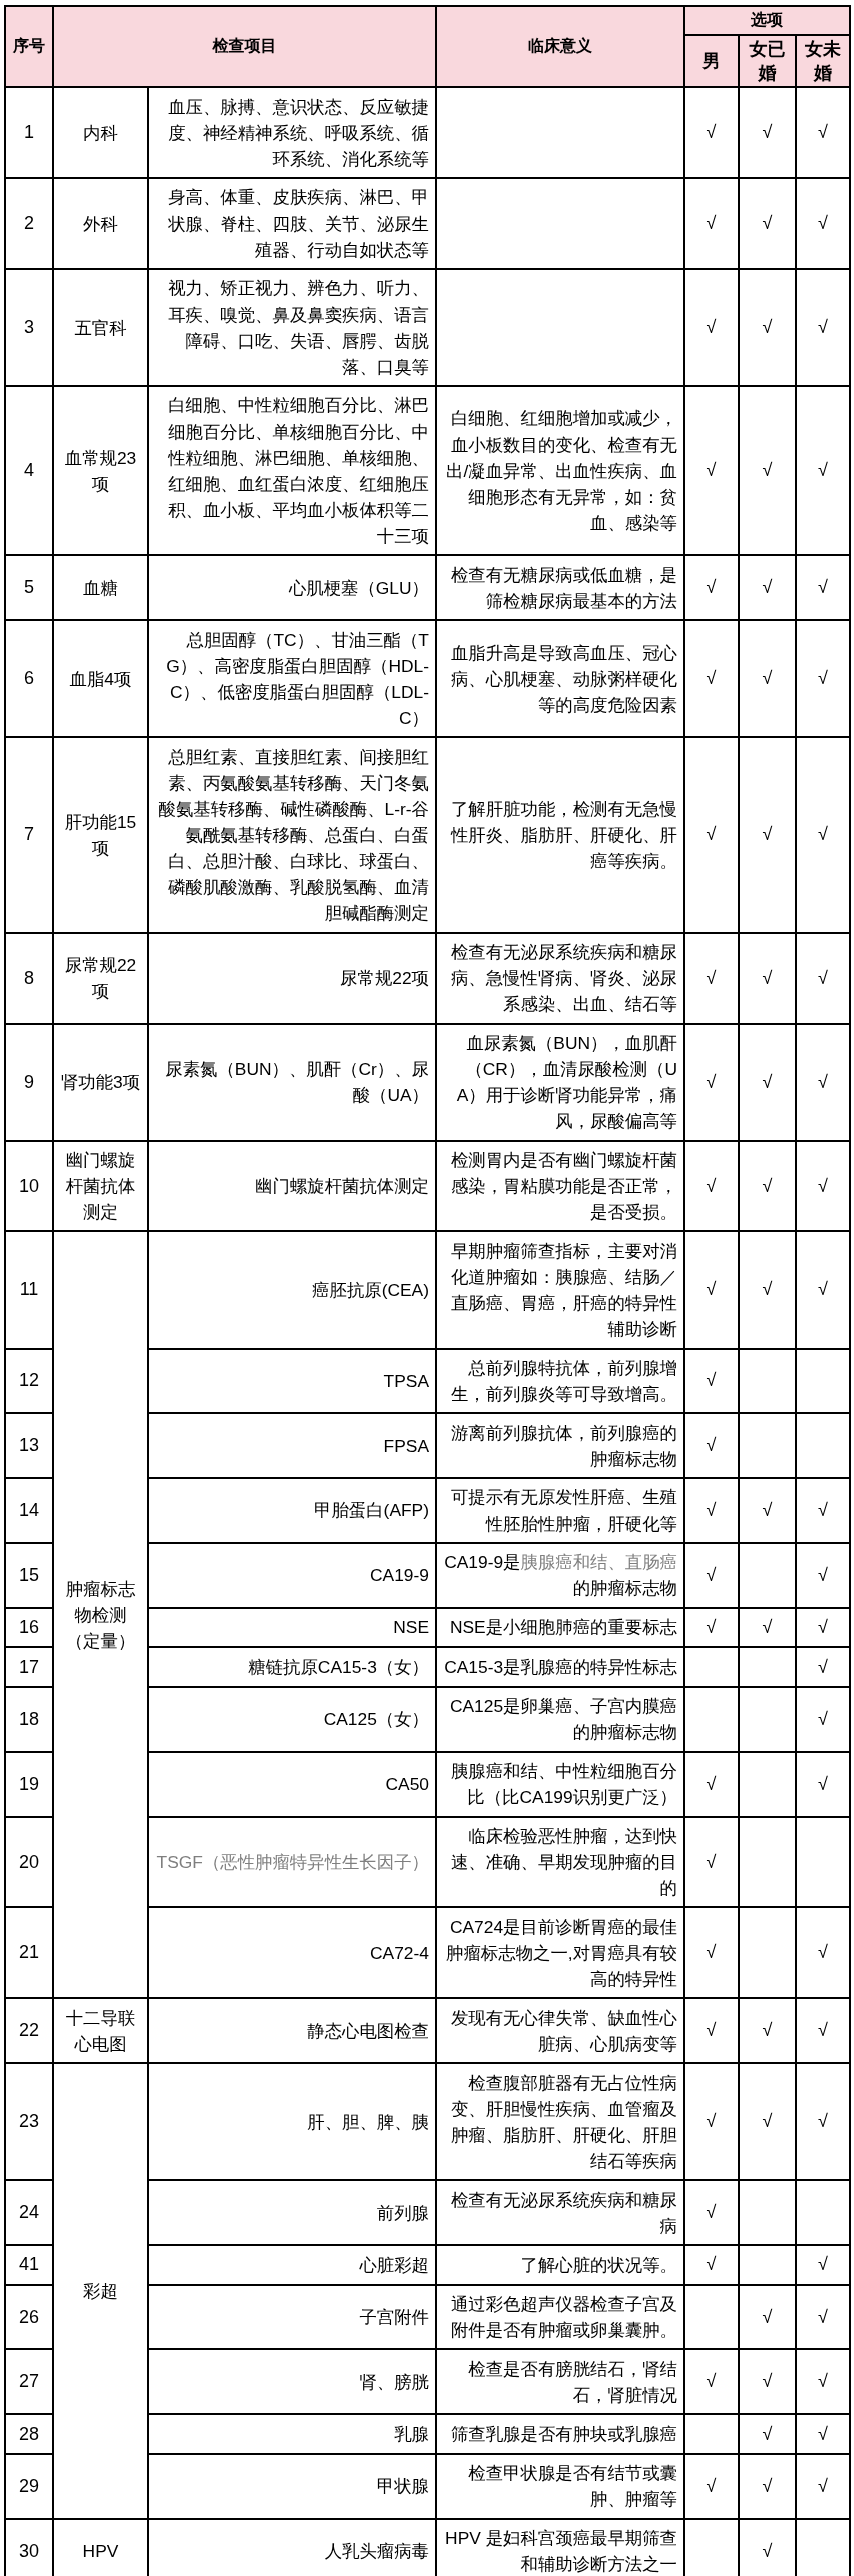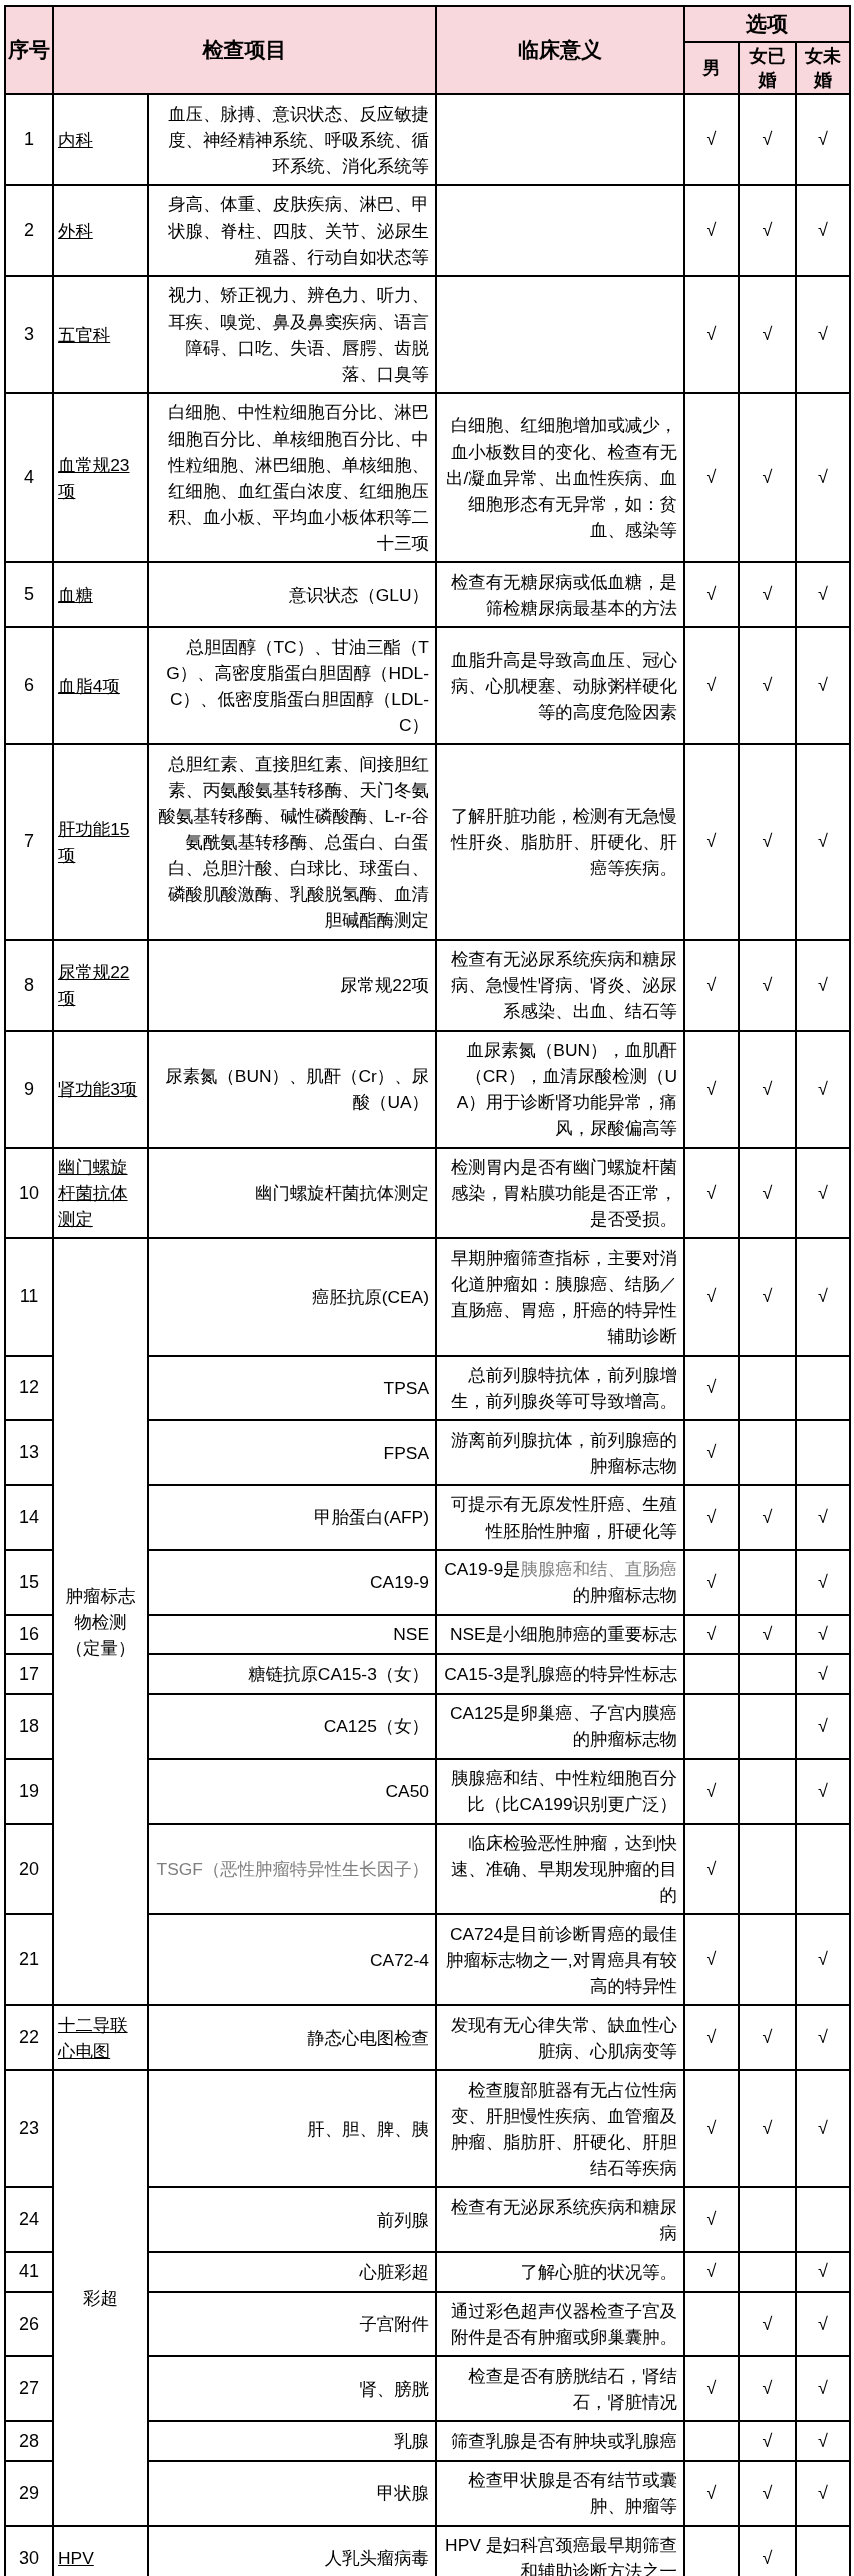--- a/index.html
+++ b/index.html
@@ -17,32 +17,32 @@
     border:2px solid #000;
     box-sizing:border-box;
     word-break:break-all;
     overflow-wrap:anywhere;
   }
   thead th{
     background:#f9d8dd;
     font-weight:bold;
     text-align:center;
     vertical-align:middle;
-    font-size:21px;
+    font-size:16px;
     padding:2.7px 1.3px;
   }
   thead tr.sub th{font-size:18px;padding:1.3px 1.3px;}
   tbody td{
     font-size:17.4px;
     line-height:1.5;
     vertical-align:middle;
     padding:5.3px 6px;
   }
   td.seq{text-align:center;font-size:18px;padding:5.3px 1.3px;}
-  td.category{padding:5.3px 4px;text-decoration:underline;}
+  td.category{text-align:center;padding:5.3px 4px;}
   td.groupcell{text-align:center;padding:5.3px 4px;}
   td.item{text-align:right;}
   td.clinical{text-align:right;}
   td.check{text-align:center;font-size:18px;padding:5.3px 1.3px;}
   .gray{color:#7f7f7f;}
 </style>
 </head>
 <body>
 
 <table class="exam">
@@ -101,21 +101,21 @@
         <td class="category">血常规23项</td>
         <td class="item">白细胞、中性粒细胞百分比、淋巴细胞百分比、单核细胞百分比、中性粒细胞、淋巴细胞、单核细胞、红细胞、血红蛋白浓度、红细胞压积、血小板、平均血小板体积等二十三项</td>
         <td class="clinical">白细胞、红细胞增加或减少，血小板数目的变化、检查有无出/凝血异常、出血性疾病、血细胞形态有无异常，如：贫血、感染等</td>
         <td class="check">√</td>
         <td class="check">√</td>
         <td class="check">√</td>
       </tr>
       <tr>
         <td class="seq">5</td>
         <td class="category">血糖</td>
-        <td class="item">意识状态（GLU）</td>
+        <td class="item">心肌梗塞（GLU）</td>
         <td class="clinical">检查有无糖尿病或低血糖，是筛检糖尿病最基本的方法</td>
         <td class="check">√</td>
         <td class="check">√</td>
         <td class="check">√</td>
       </tr>
       <tr>
         <td class="seq">6</td>
         <td class="category">血脂4项</td>
         <td class="item">总胆固醇（TC）、甘油三酯（TG）、高密度脂蛋白胆固醇（HDL-C）、低密度脂蛋白胆固醇（LDL-C）</td>
         <td class="clinical">血脂升高是导致高血压、冠心病、心肌梗塞、动脉粥样硬化等的高度危险因素</td>

